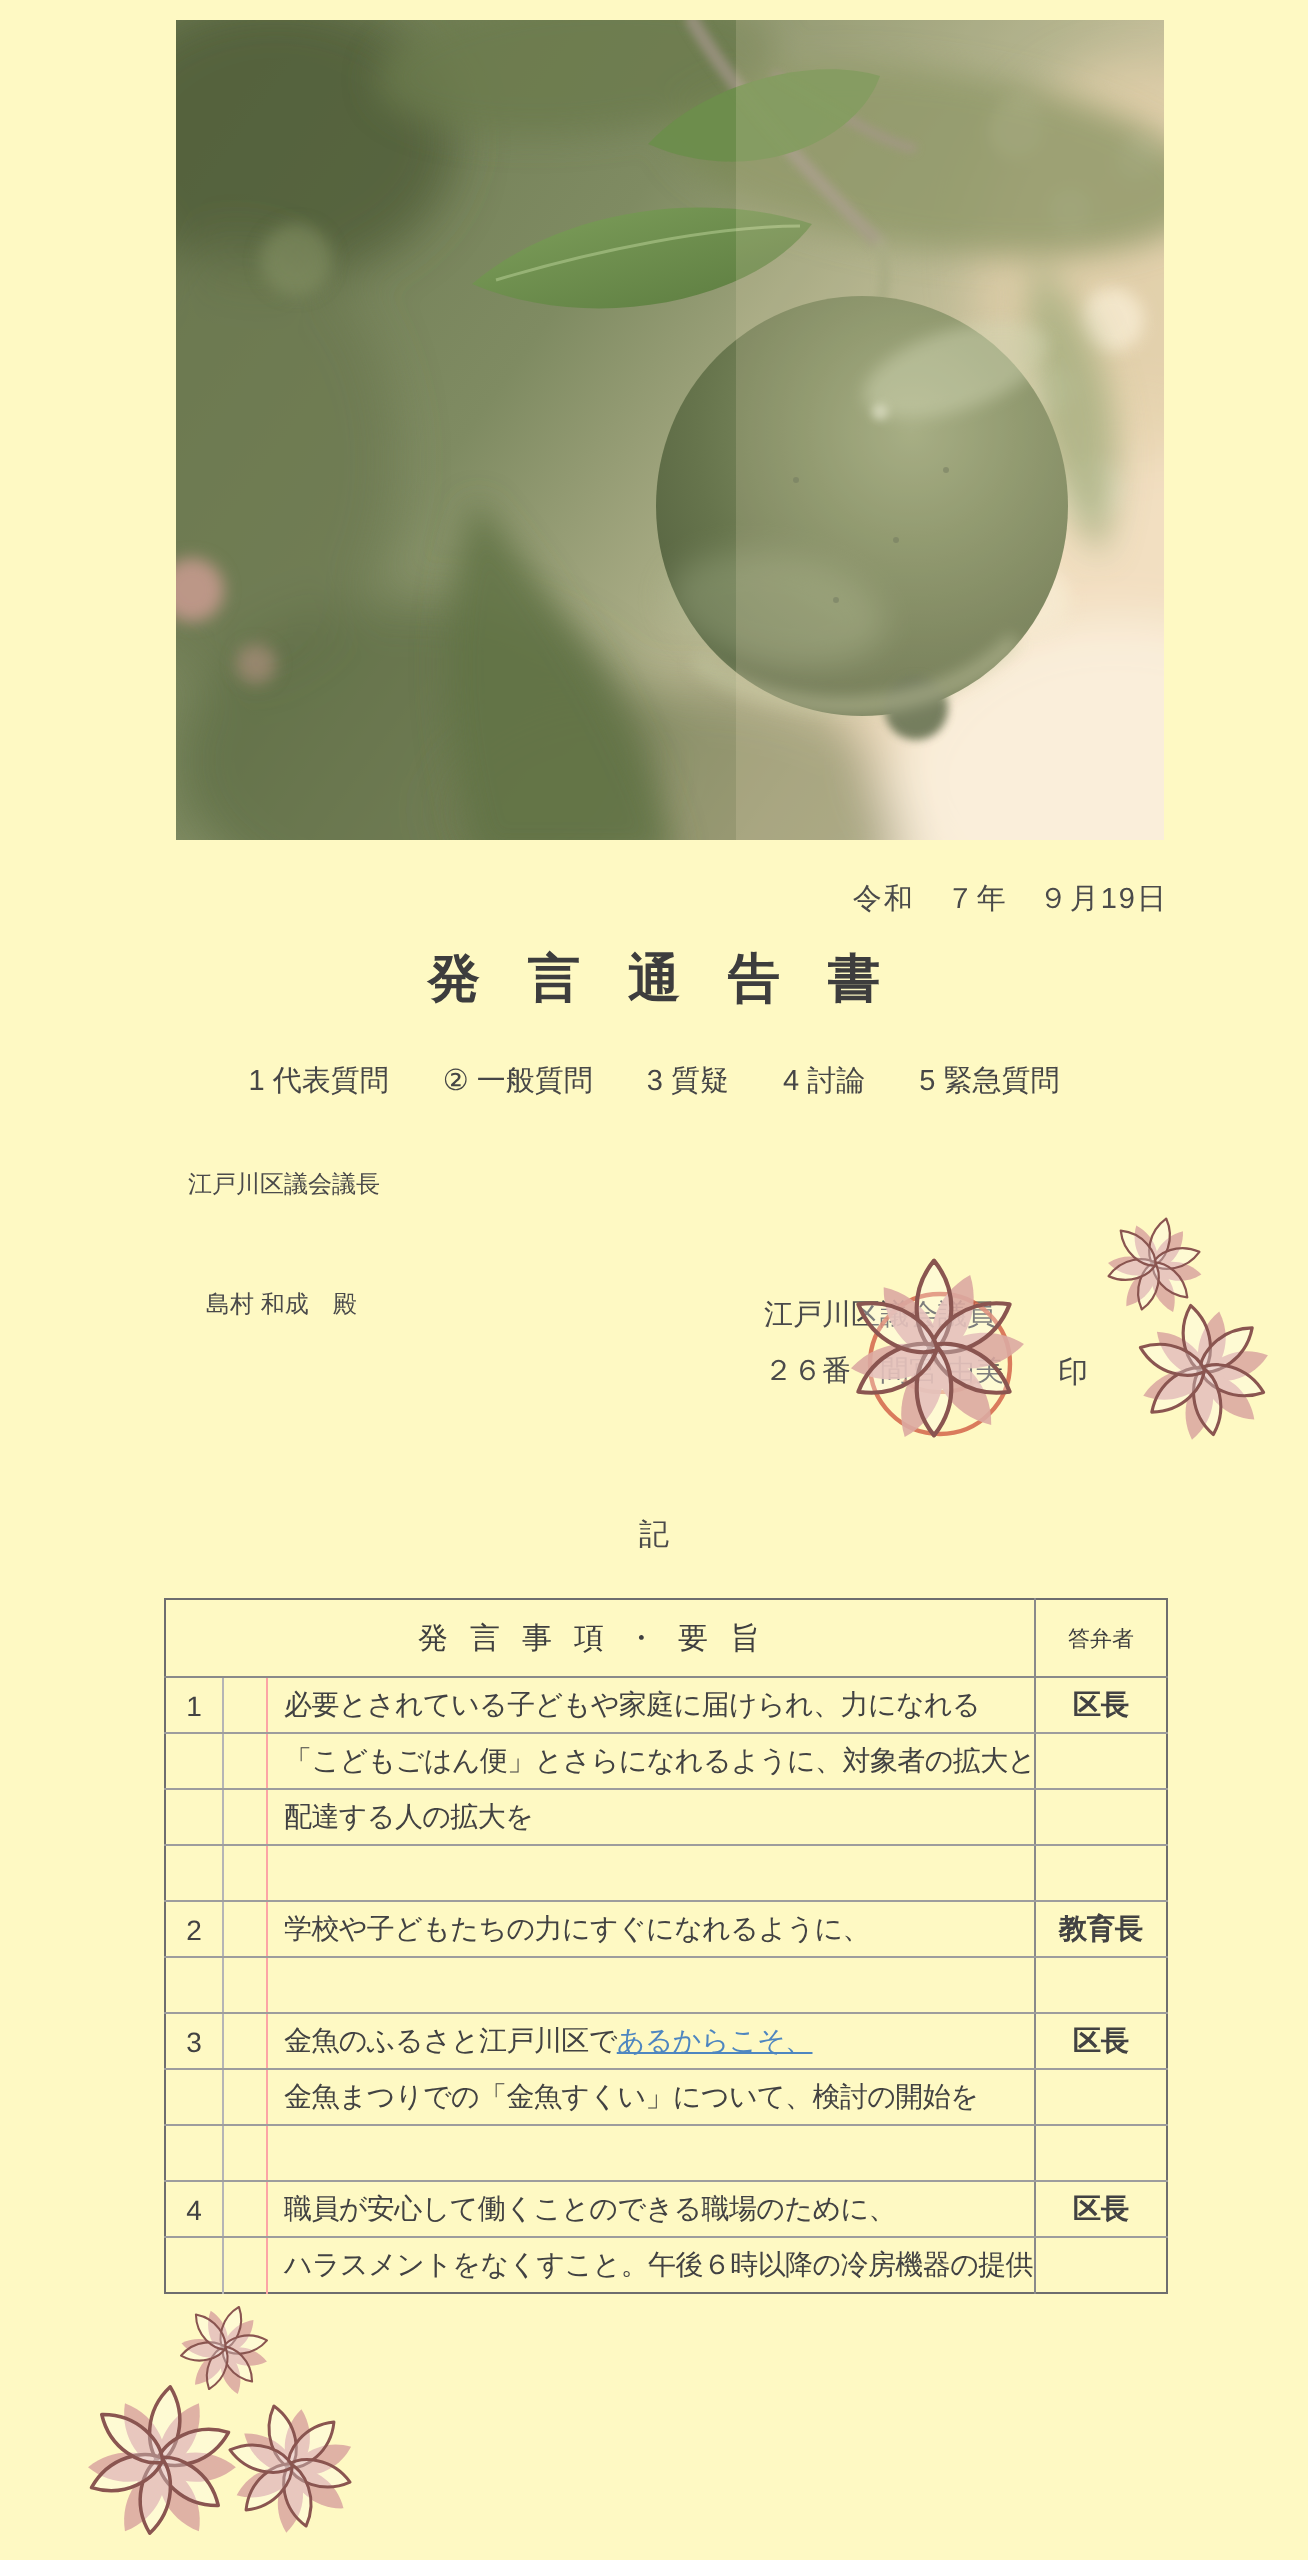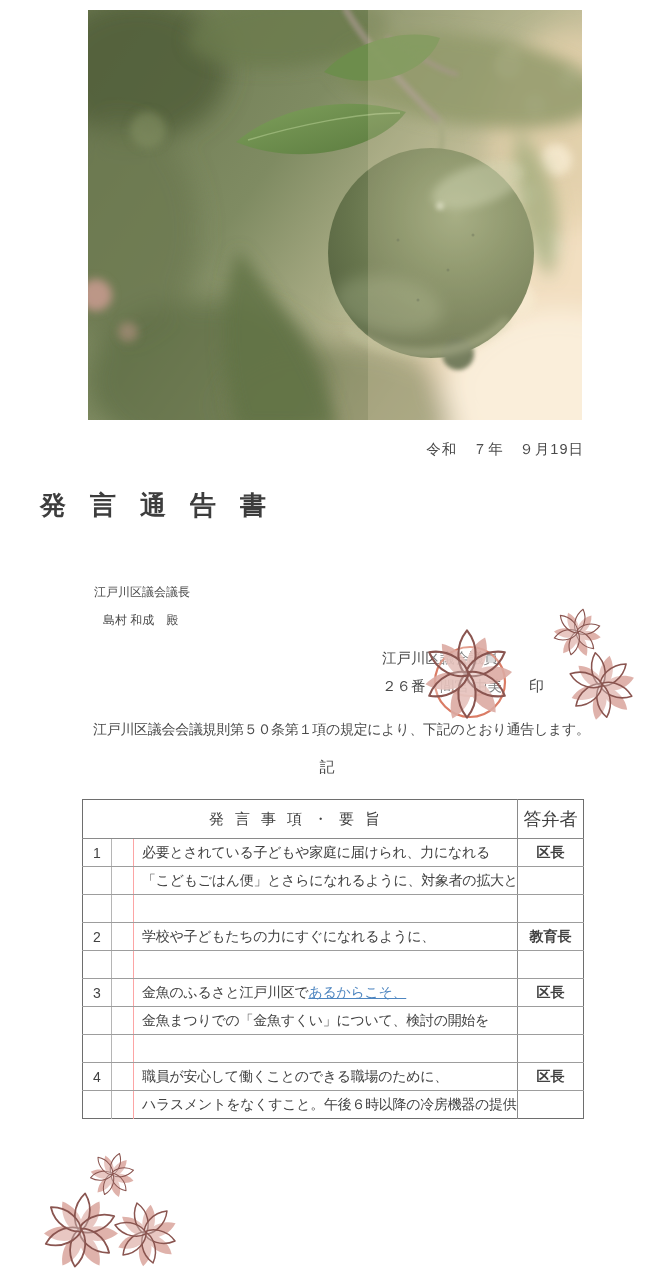--- a/index.html
+++ b/index.html
@@ -1,50 +1,50 @@
 <!DOCTYPE html>
 <html style="--hl-color: #4e86c0;"><head>
 <meta charset="utf-8">
 <style>
   html,body { margin:0; padding:0; background:#e8e8e8; }
   .page {
     position:relative; width:654px; height:1280px; margin:0 auto;
-    background:#ffffff; overflow:hidden;
+    background:#fef9c3; overflow:hidden;
     font-family:"Liberation Sans","DejaVu Sans",sans-serif;
     color:#454545;
   }
   
   .photo { position:absolute; left:88px; top:10px; width:494px; height:410px; overflow:hidden; }
   .photo svg { display:block; width:100%; height:100%; }
   
   .date-line { position:absolute; top:440px; right:70px; font-size:14.5px; letter-spacing:1px; color:#4a4a4a; }
-  .doc-title { position:absolute; top:472px; left:0; right:0; margin:16px; 
+  .doc-title { position:absolute; top:472px; left:0; right:0; margin:0; text-align:center;
     font-size:26px; font-weight:600; letter-spacing:24px; text-indent:24px; color:#3d3d3d; }
   .options { position:absolute; top:531px; left:0; right:0; display:flex; justify-content:center;
     gap:27px; font-size:14.5px; color:#464646; }
   .addressee { position:absolute; left:94px; top:578px; font-size:12px; line-height:28px; color:#4a4a4a; }
-  .addressee .line2 { padding-left:9px; }
+  .addressee .line2 { padding-left:9px;margin-top:32px; }
   .sender { position:absolute; left:382px; top:644px; font-size:14.5px; line-height:28px; color:#4a4a4a; }
   .seal-label { position:absolute; left:529px; top:677px; font-size:15px; color:#4a4a4a; }
   .notice { position:absolute; left:93px; top:721px; font-size:14px; letter-spacing:-0.3px; color:#4a4a4a; }
   .ki-label { position:absolute; top:758px; left:0; right:0; text-align:center; font-size:15px; color:#4a4a4a; }
   
   table.notice-table {
     position:absolute; left:82px; top:799px; width:501px;
     border-collapse:collapse; table-layout:fixed;
     border:1.6px solid #6e6e6e; background:transparent;
   }
   .notice-table col.c-num { width:29px; }
   .notice-table col.c-sub { width:22px; }
   .notice-table col.c-text { width:384px; }
   .notice-table col.c-ans { width:66px; }
   .notice-table th, .notice-table td { padding:0; font-weight:normal; }
   .notice-table thead th { height:38px; border-bottom:1px solid #8a8a8a; }
   .th-main { text-align:center; padding-left:18px; font-size:15px; letter-spacing:11px; color:#3f3f3f; font-weight:600; }
-  .th-ans { border-left:1px solid #8a8a8a; text-align:center; font-size:18px; color:#3f3f3f; font-weight:600; }
+  .th-ans { border-left:1px solid #8a8a8a; text-align:center; font-size:11px; color:#3f3f3f; font-weight:600; }
   .notice-table tbody td { height:27px; border-bottom:1px solid #9d9d9d; font-size:14px; color:#424242; }
   .notice-table tbody tr:last-child td { border-bottom:none; }
   td.col-num { text-align:center; font-size:15px; color:#353535; }
   td.col-sub { border-left:1px solid #b5b5b5; }
   td.col-text { border-left:1px solid #fca5a5; padding-left:8px; letter-spacing:-0.3px;
     white-space:nowrap; overflow:hidden; }
   td.col-ans { border-left:1px solid #8a8a8a; text-align:center; font-size:14.5px; font-weight:600; color:#3a3a3a; }
   td.col-text .hl { color:var(--hl-color,#4e86c0);text-decoration:underline; }
   
   .flower, .stamp { position:absolute; }
@@ -173,20 +173,27 @@
       </g>
 
       <rect x="280" y="0" width="214" height="410" fill="#f5e1c3" opacity="0.18"></rect>
     </svg>
   </div>
 
   <div class="date-line">令和　７年　９月19日</div>
 
   <h1 class="doc-title">発言通告書</h1>
 
+  <div class="options">
+    <span>1 代表質問</span>
+    <span>② 一般質問</span>
+    <span>3 質疑</span>
+    <span>4 討論</span>
+    <span>5 緊急質問</span>
+  </div>
 
   <div class="addressee">
     <div>江戸川区議会議長</div>
     <div class="line2">島村 和成　殿</div>
   </div>
 
   <div class="sender">
     <div>江戸川区議会議員</div>
     <div>２６番　間宮 由美</div>
   </div>
@@ -200,21 +207,20 @@
       <use href="#flower-shape"></use>
     </svg>
   <svg class="flower" style="left:549px; top:604px; transform:rotate(15deg);" width="56" height="56" viewBox="-50 -50 100 100">
       <use href="#flower-shape"></use>
     </svg>
   <svg class="flower" style="left:562px; top:646px; transform:rotate(-10deg);" width="78" height="78" viewBox="-50 -50 100 100">
       <use href="#flower-shape"></use>
     </svg>
   <div class="seal-label">印</div>
 
-  <div class="notice">江戸川区議会会議規則第５０条第１項の規定により、下記のとおり通告します。</div>
 
   <div class="ki-label">記</div>
 
   <table class="notice-table">
     <colgroup>
       <col class="c-num">
         <col class="c-sub">
         <col class="c-text">
         <col class="c-ans">
     </colgroup>
@@ -233,20 +239,26 @@
         </tr>
         <tr>
           <td class="col-num"></td>
           <td class="col-sub"></td>
           <td class="col-text">「こどもごはん便」とさらになれるように、対象者の拡大と、</td>
           <td class="col-ans"></td>
         </tr>
         <tr>
           <td class="col-num"></td>
           <td class="col-sub"></td>
+          <td class="col-text">配達する人の拡大を</td>
+          <td class="col-ans"></td>
+        </tr>
+        <tr>
+          <td class="col-num"></td>
+          <td class="col-sub"></td>
           <td class="col-text"></td>
           <td class="col-ans"></td>
         </tr>
         <tr>
           <td class="col-num">2</td>
           <td class="col-sub"></td>
           <td class="col-text">学校や子どもたちの力にすぐになれるように、</td>
           <td class="col-ans">教育長</td>
         </tr>
         <tr>

